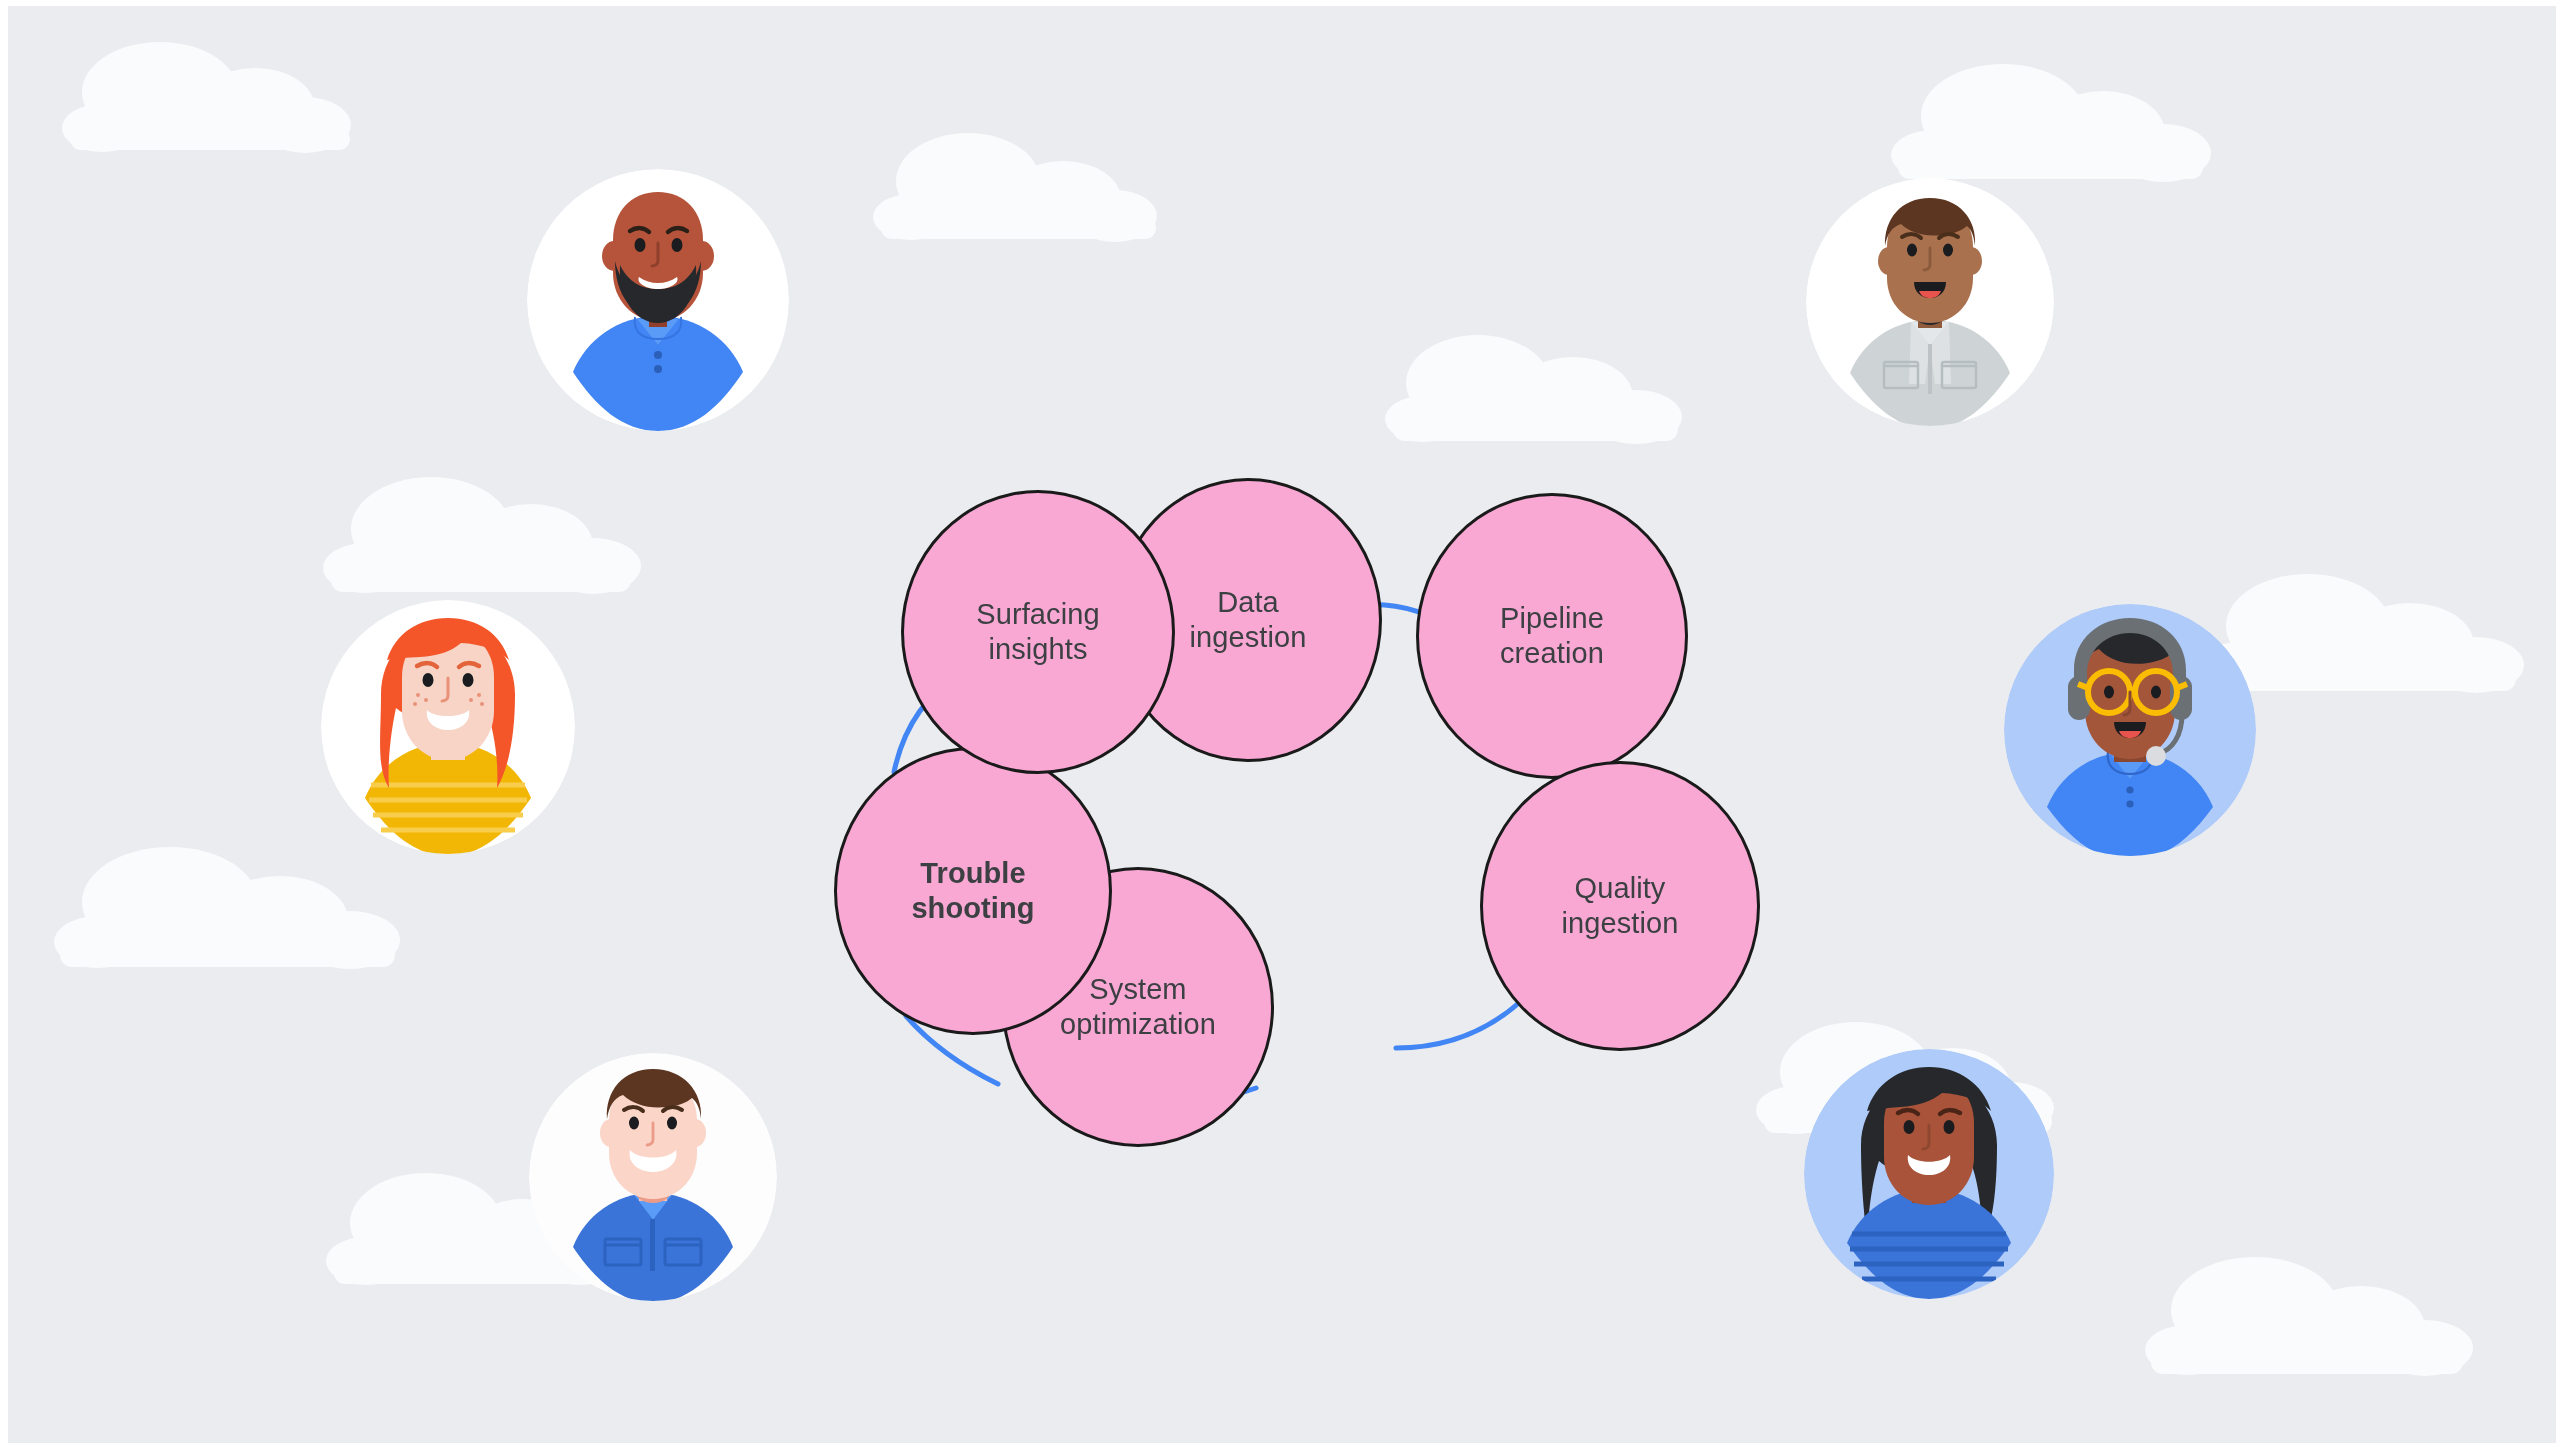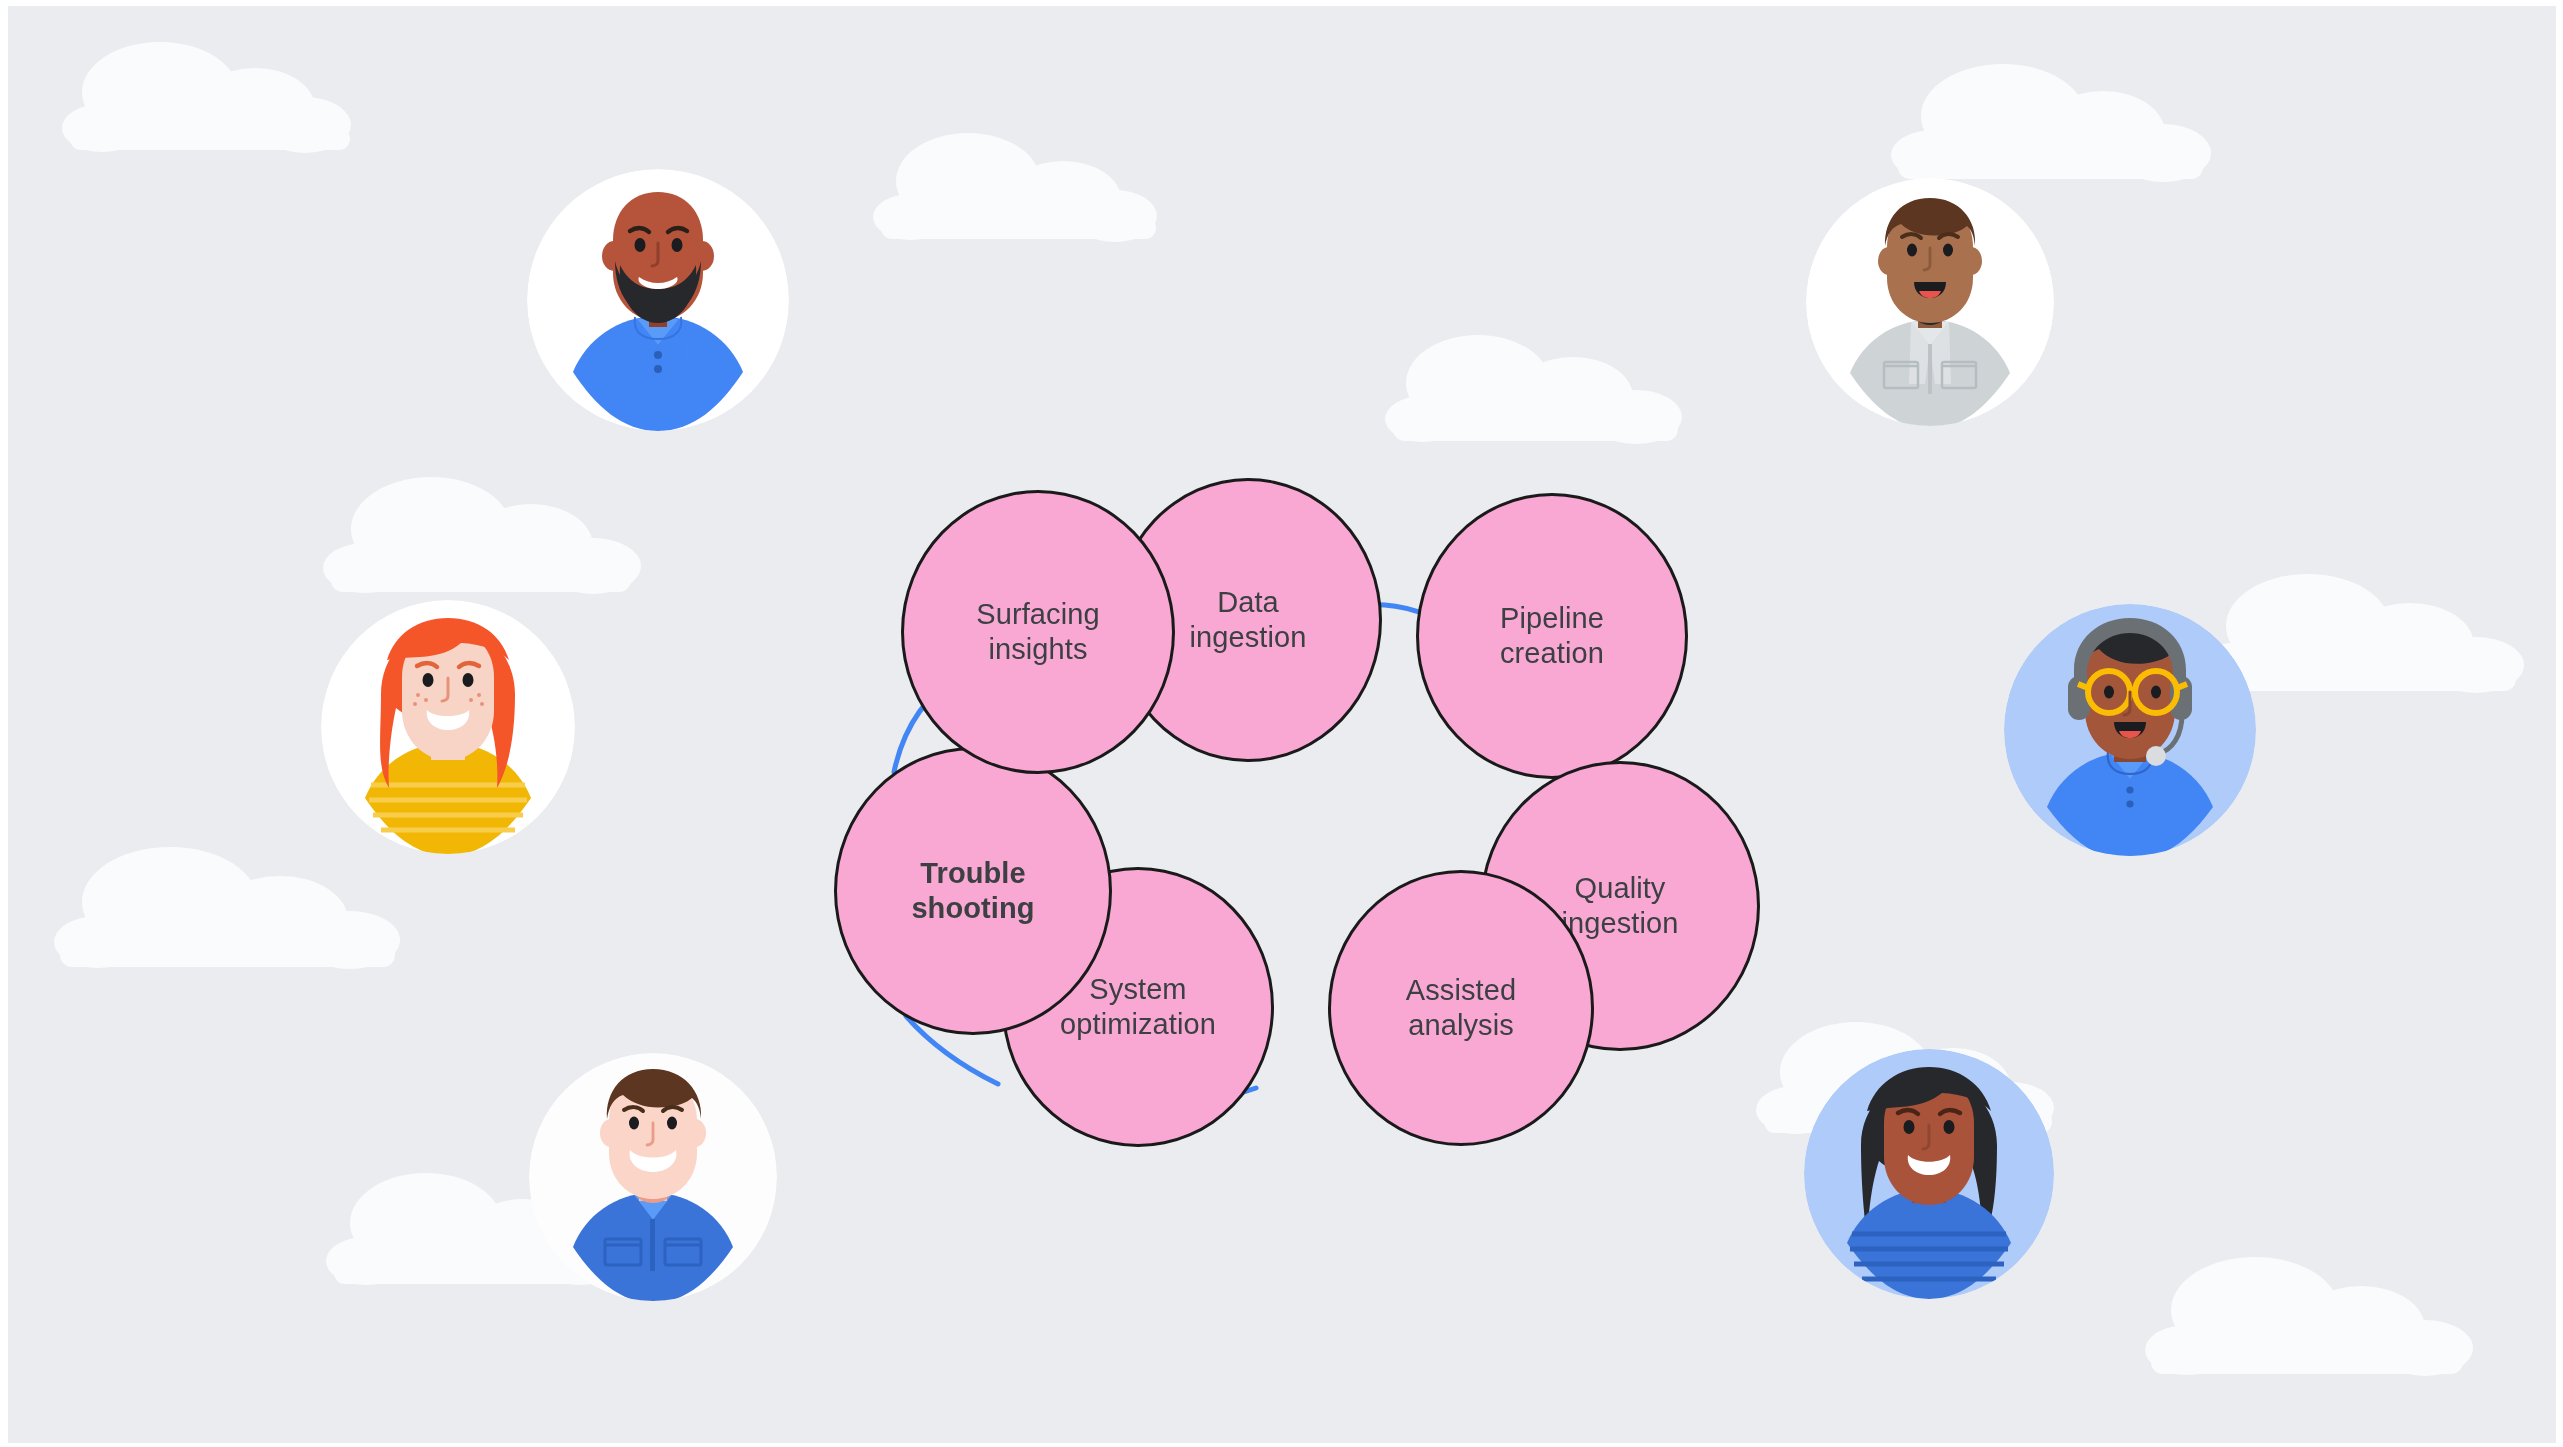--- a/index.html
+++ b/index.html
@@ -406,24 +406,20 @@
       <div class="node" style="left:668px; top:157px; width:272px; height:286px;">
         <span class="node-label">Pipeline
 creation</span>
       </div>
 
       <div class="node" style="left:732px; top:425px; width:280px; height:290px;">
         <span class="node-label">Quality
 ingestion</span>
       </div>
 
-      <div class="node" style="left:580px; top:534px; width:266px; height:276px;">
-        <span class="node-label">Assisted
-analysis</span>
-      </div>
 
       <div class="node" style="left:254px; top:531px; width:272px; height:280px;">
         <span class="node-label">System
 optimization</span>
       </div>
 
       <div class="node" style="left:86px; top:411px; width:278px; height:288px;font-weight:bold;">
         <span class="node-label">Trouble
 shooting</span>
       </div>

